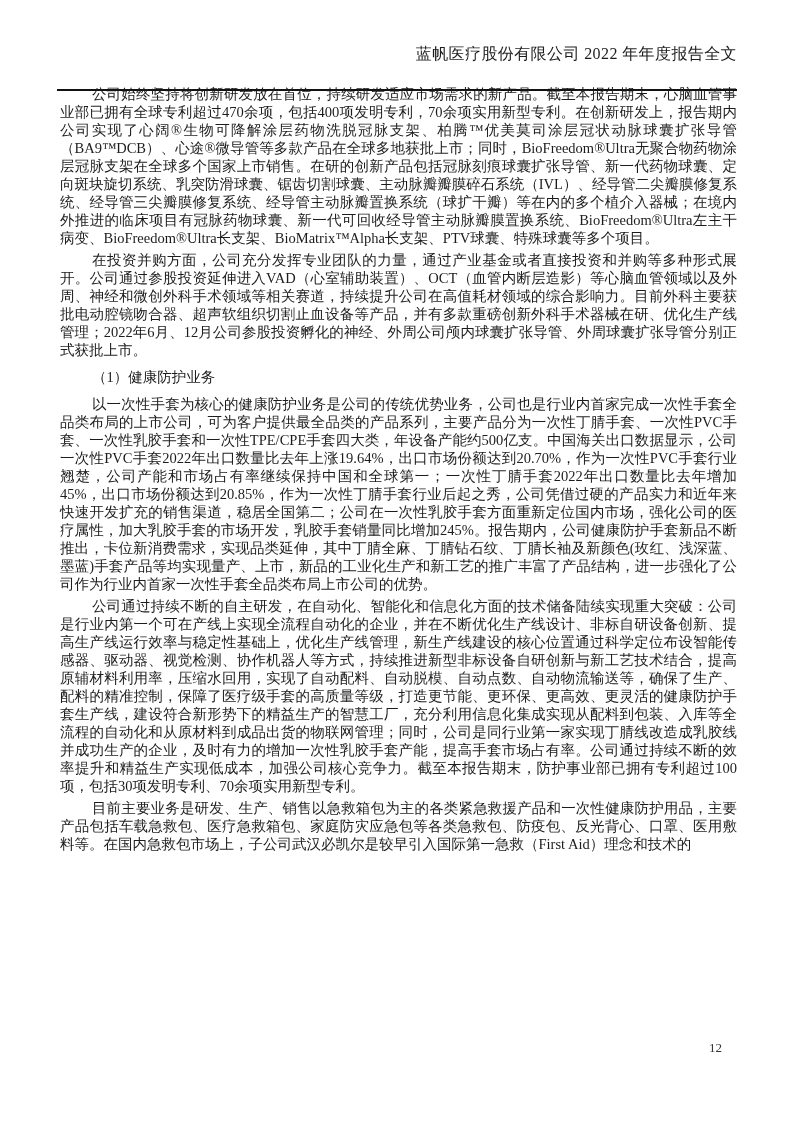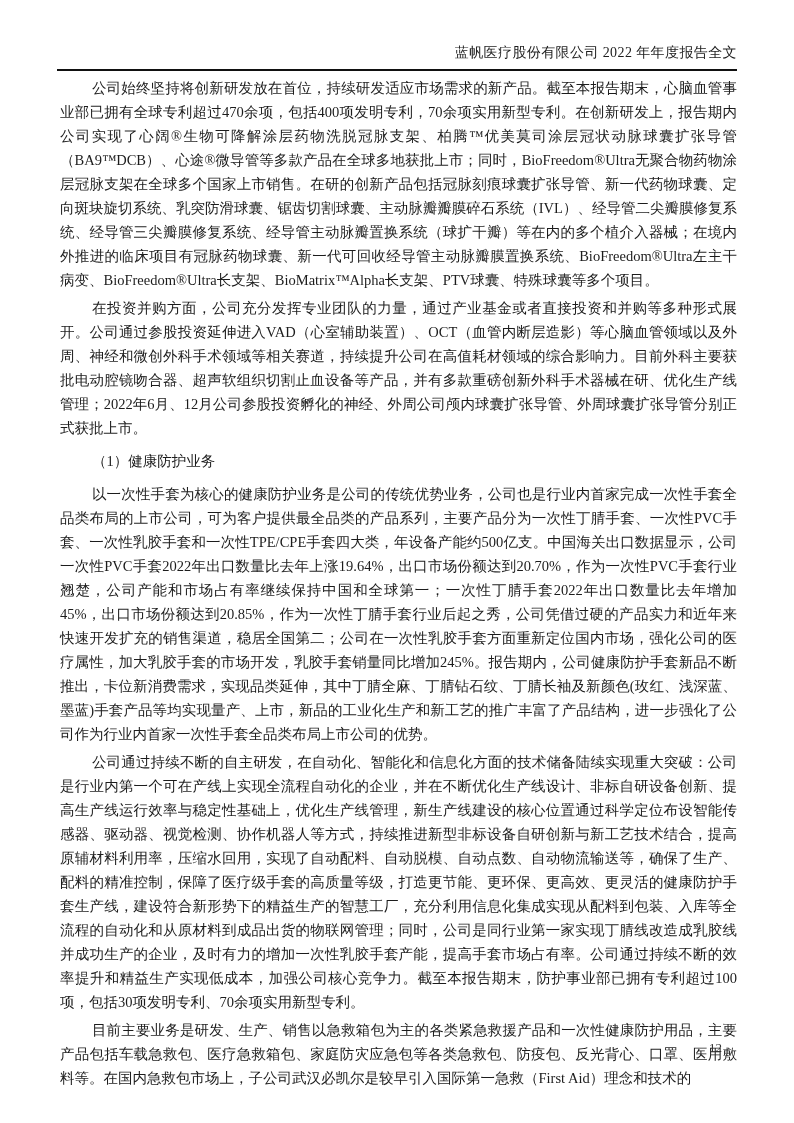--- a/index.html
+++ b/index.html
@@ -19,38 +19,38 @@
   }
   .header {
     position: absolute;
     top: 44px;
     left: 57px;
     width: 680px;
   }
   .header-title {
     display: block;
     text-align: right;
-    font-size: 14px;
+    font-size: 16px;
     letter-spacing: 0.4px;
-    padding-bottom: 7px;
+    padding-bottom: 24px;
     white-space: nowrap;
   }
   .header-rule {
     border: none;
     border-top: 2px solid #111111;
     margin: 0;
     height: 0;
   }
   .content {
     position: absolute;
-    top: 76px;
+    top: 85px;
     left: 60px;
     width: 677px;
     font-size: 14.5px;
-    line-height: 24px;
+    line-height: 18px;
     text-align: justify;
     text-justify: inter-ideograph;
   }
   .para {
     margin: 0 0 4px 0;
     text-indent: 2.2em;
   }
   .heading {
     margin: 9px 0 9px 0;
     text-indent: 2.2em;

